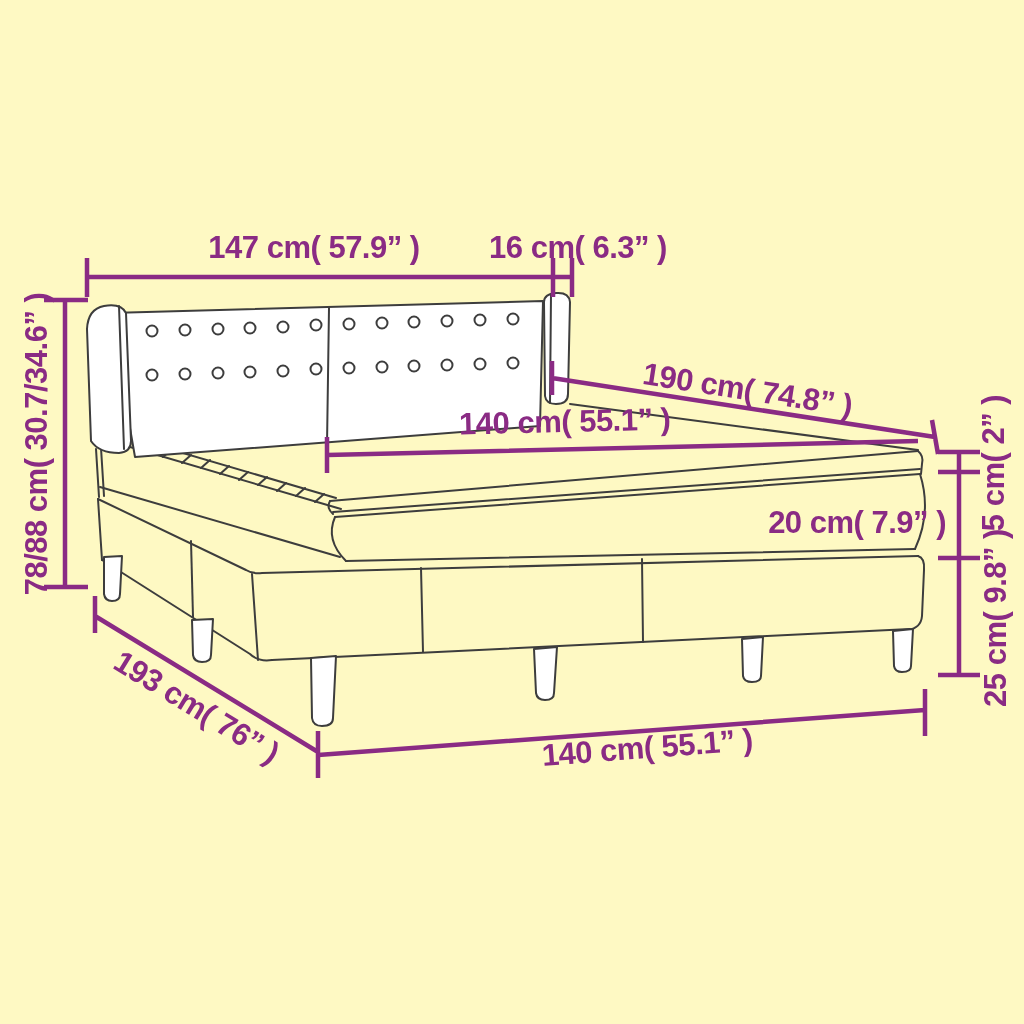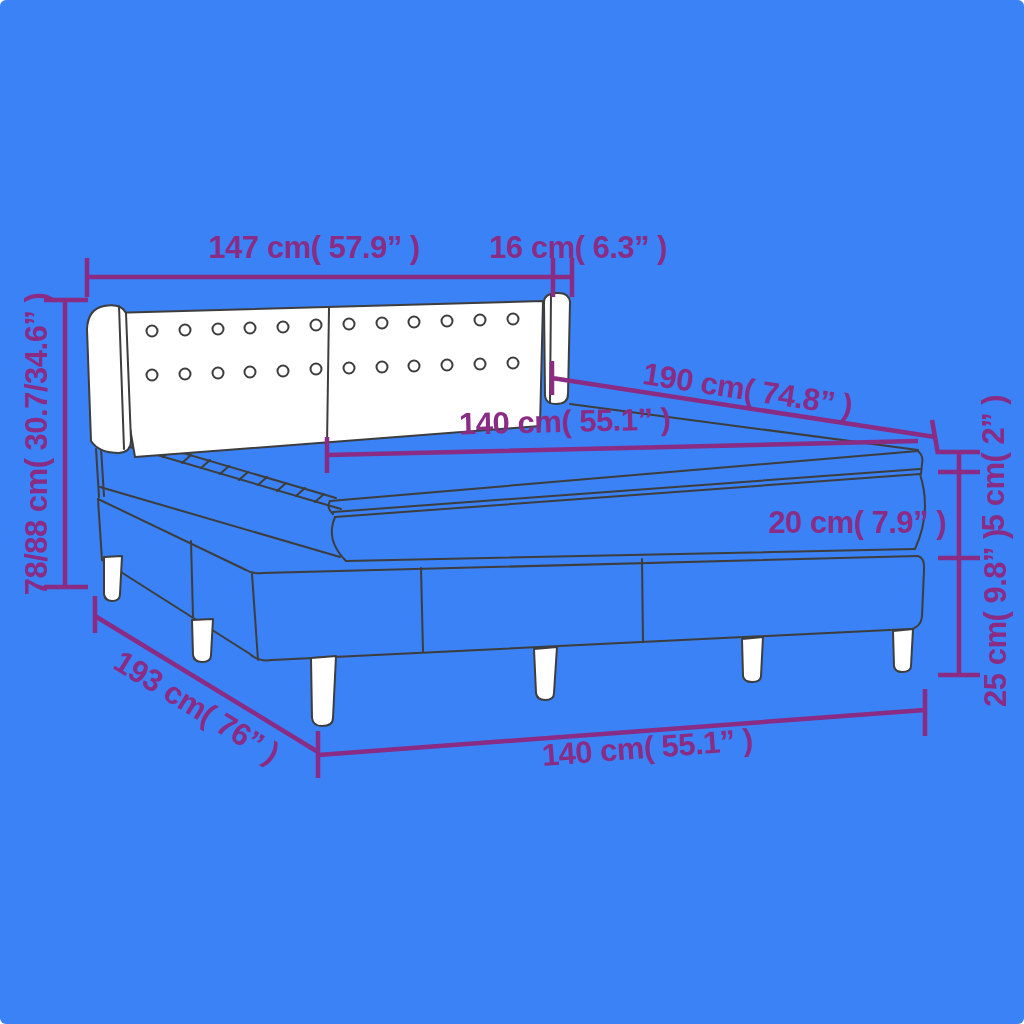--- a/index.html
+++ b/index.html
@@ -1,16 +1,16 @@
 <!DOCTYPE html>
 <html><head>
 <meta charset="utf-8">
 <style>
   html,body{margin:0;padding:0;background:#ffffff;}
-  .stage{width:1024px;height:1024px;position:relative;background:#3b82f6;overflow:hidden;border-radius:6px;}
+  .stage{width:1024px;height:1024px;position:relative;background:#fef9c3;overflow:hidden;}
   svg{display:block;}
   .bed-line{stroke:#3d3d3d;stroke-width:2;fill:none;stroke-linecap:round;stroke-linejoin:round;}
   .bed-fill{stroke:#3d3d3d;stroke-width:2;fill:#ffffff;stroke-linejoin:round;}
   .dim-line{stroke:#8a2b84;stroke-width:4.5;fill:none;stroke-linecap:butt;}
   .dim-text{fill:#8a2b84;font-family:"Liberation Sans",sans-serif;font-weight:bold;
             font-size:31px;letter-spacing:-0.5px;}
 </style>
 </head>
 <body>
 

